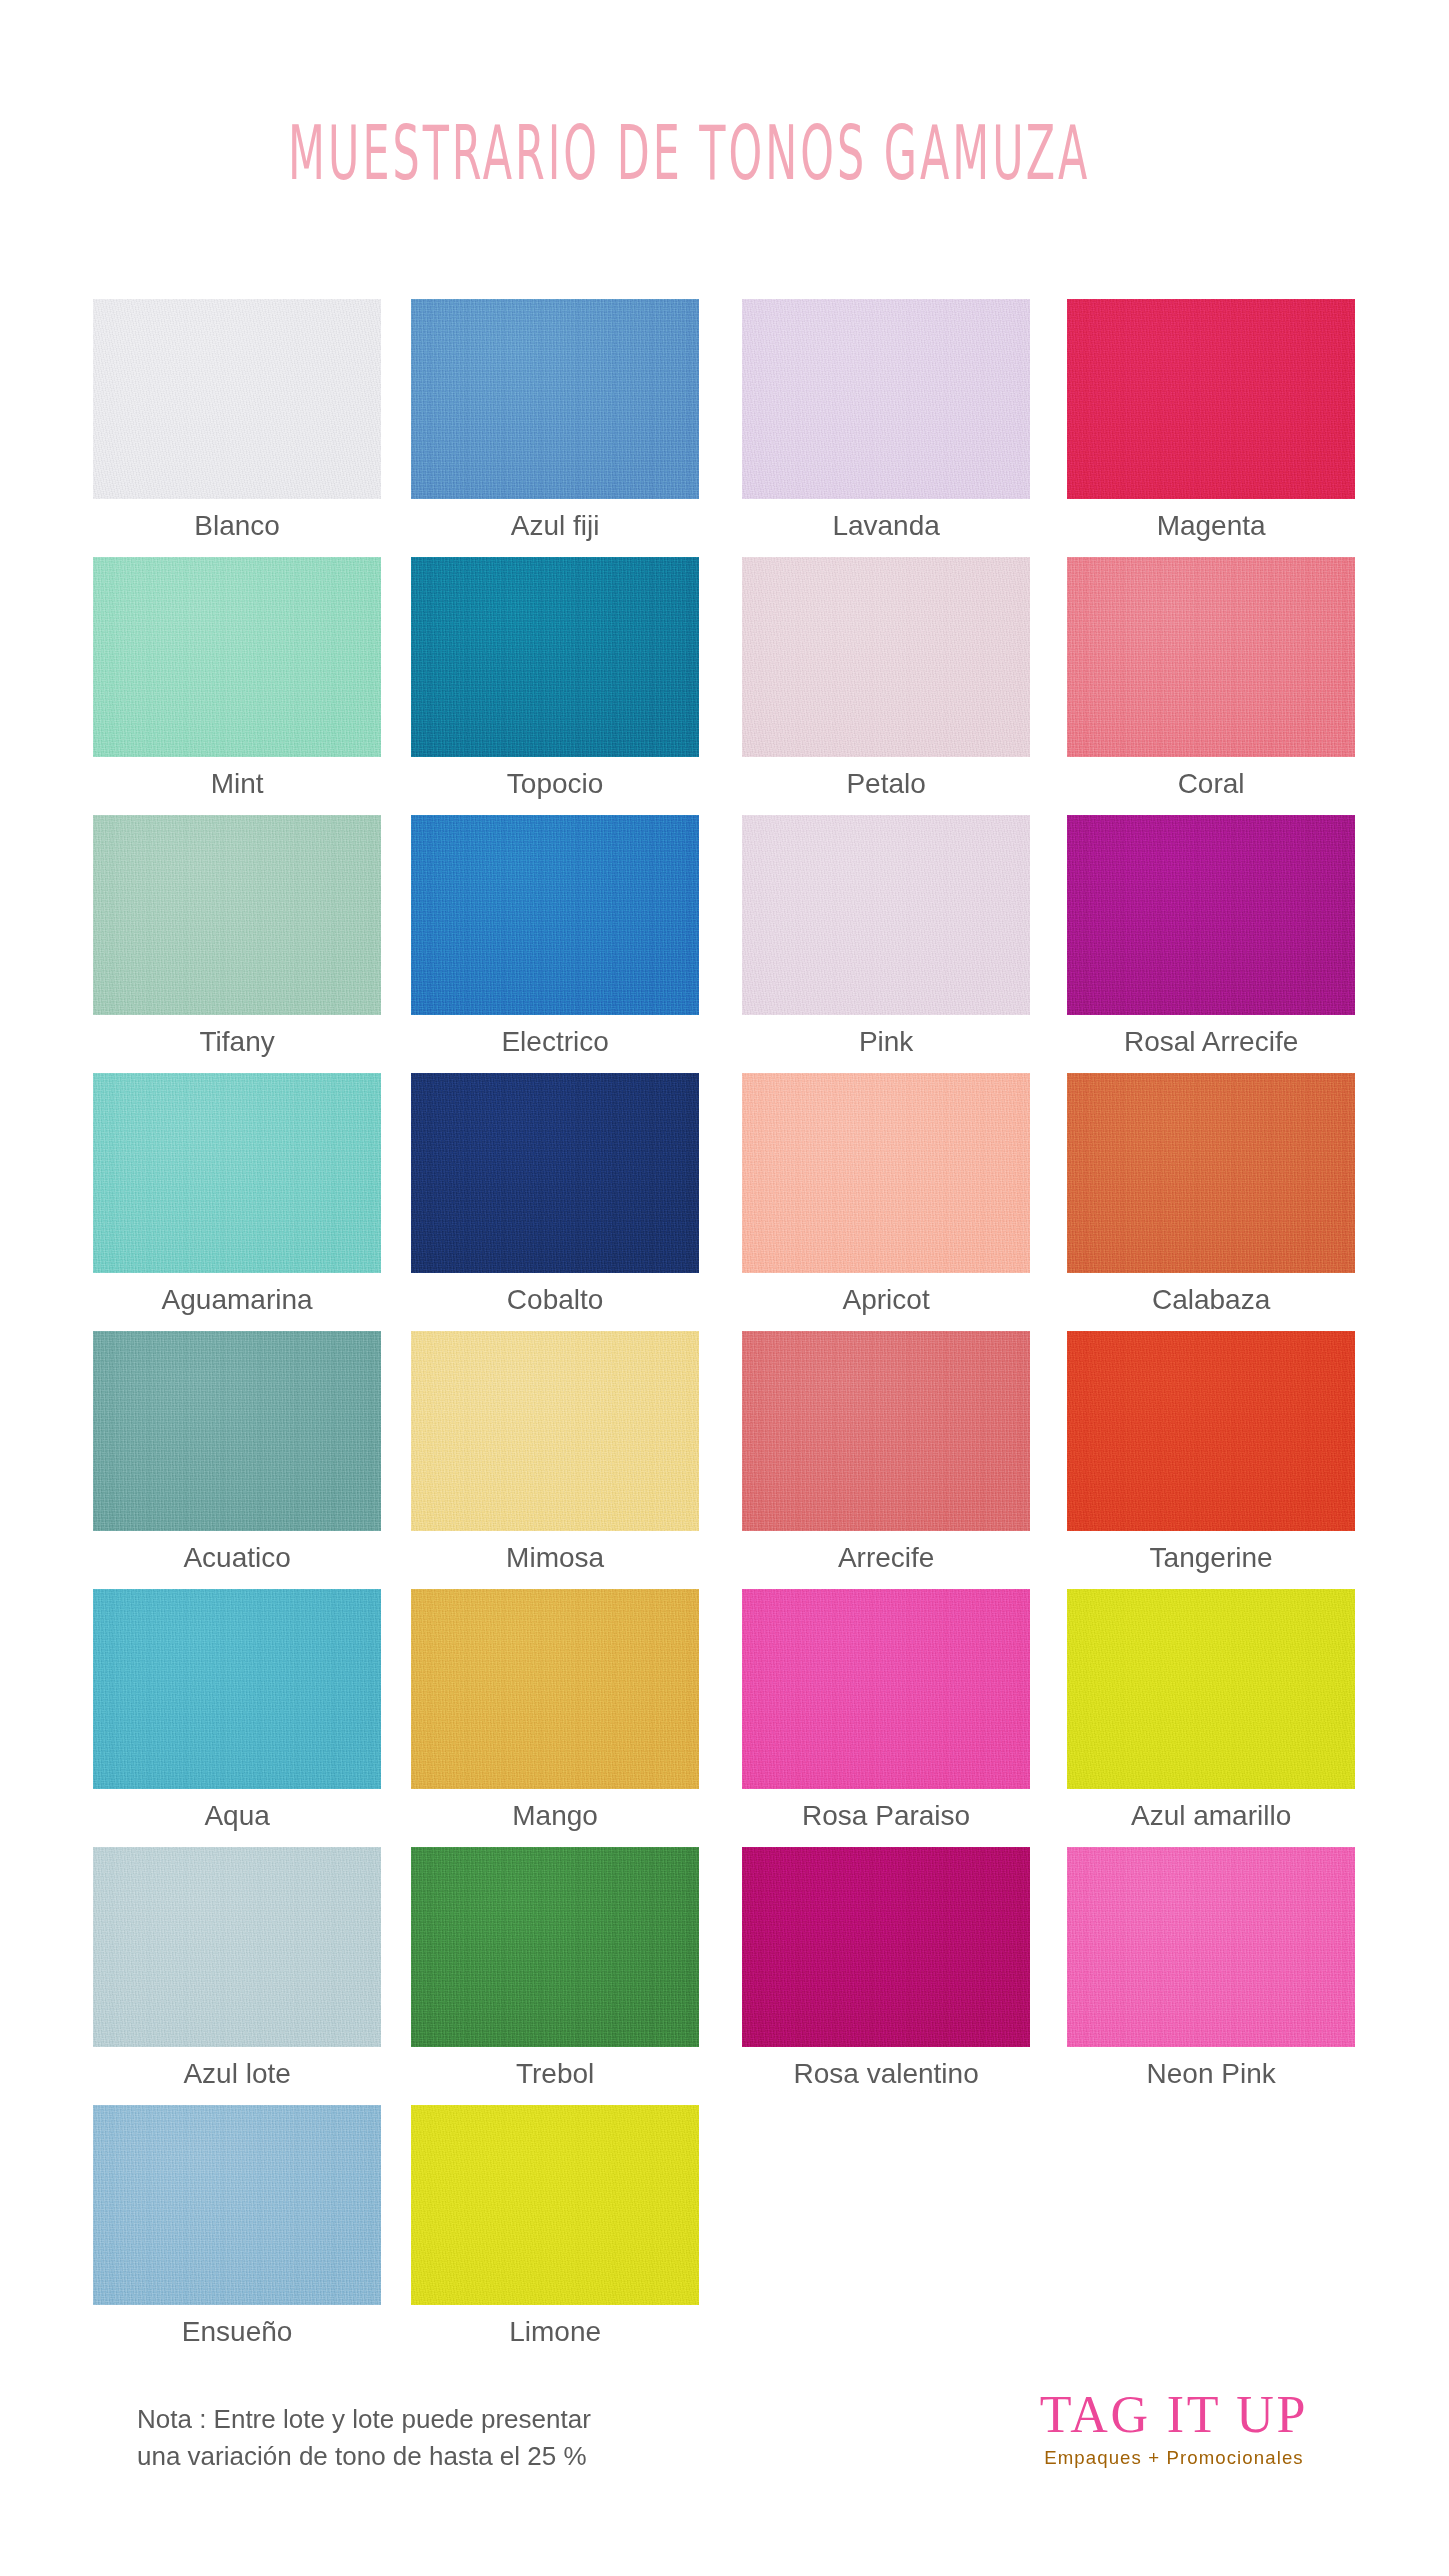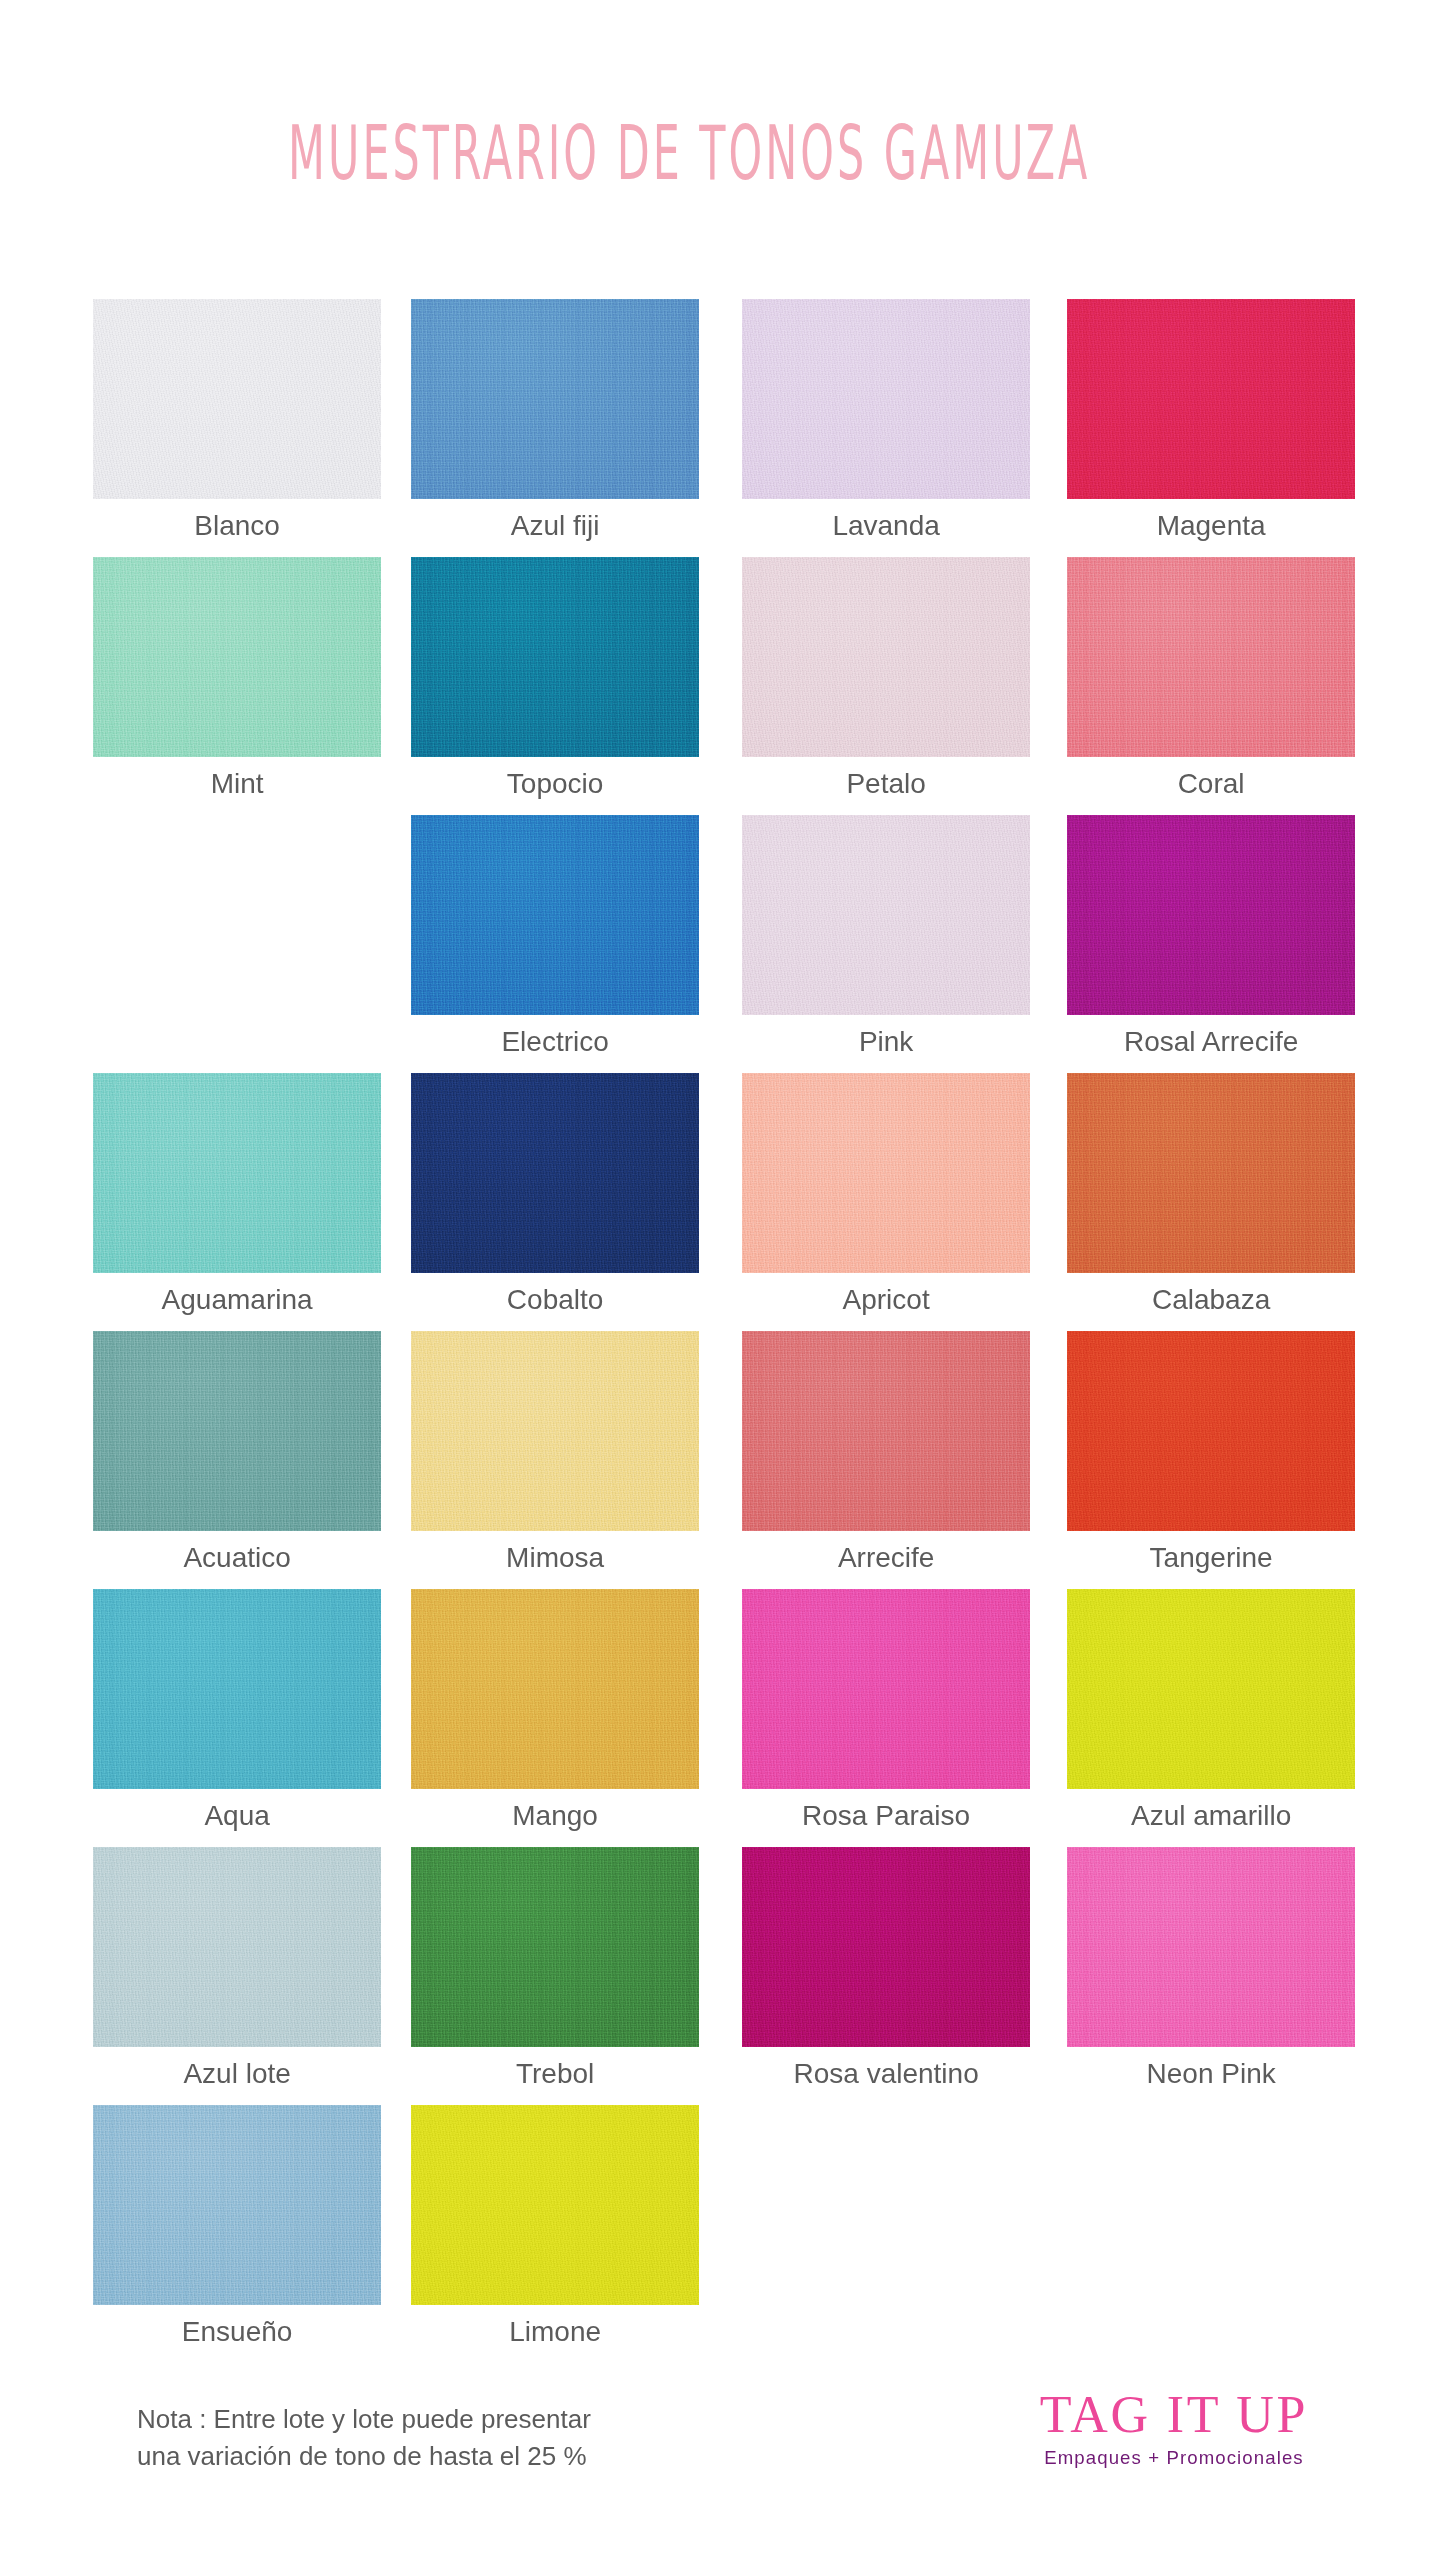--- a/index.html
+++ b/index.html
@@ -62,21 +62,21 @@
     position:absolute;left:137px;top:2401px;width:649px;
     color:#5b5b5b;font-size:26px;line-height:37px;
   }
   .logo{position:absolute;left:1007px;top:2386px;width:334px;text-align:center;}
   .logo-main{
     font-family:"Liberation Serif","DejaVu Serif",serif;
     font-size:52px;letter-spacing:2.8px;color:#ec4899;line-height:58px;
   }
   .logo-sub{
     font-family:"Liberation Sans",sans-serif;
-    font-size:18.6px;letter-spacing:1.1px;color:#701a75;line-height:28px;
+    font-size:18.6px;letter-spacing:1.1px;color:#a16207;line-height:28px;
   }
 </style>
 </head>
 <body>
 
 <div id="page">
 
   <div class="title-wrap">
     <div class="title">MUESTRARIO DE TONOS GAMUZA</div>
   </div>
@@ -112,20 +112,24 @@
         <div class="cell c2">
           <div class="swatch" style="background: rgb(235, 215, 223);"></div>
           <div class="label">Petalo</div>
         </div>
         <div class="cell c3">
           <div class="swatch" style="background: rgb(238, 126, 140);"></div>
           <div class="label">Coral</div>
         </div>
       </div>
       <div class="row">
+        <div class="cell c0">
+          <div class="swatch" style="background: rgb(166, 207, 188);"></div>
+          <div class="label">Tifany</div>
+        </div>
         <div class="cell c1">
           <div class="swatch" style="background: rgb(36, 121, 196);"></div>
           <div class="label">Electrico</div>
         </div>
         <div class="cell c2">
           <div class="swatch" style="background: rgb(233, 218, 231);"></div>
           <div class="label">Pink</div>
         </div>
         <div class="cell c3">
           <div class="swatch" style="background: rgb(167, 19, 140);"></div>

